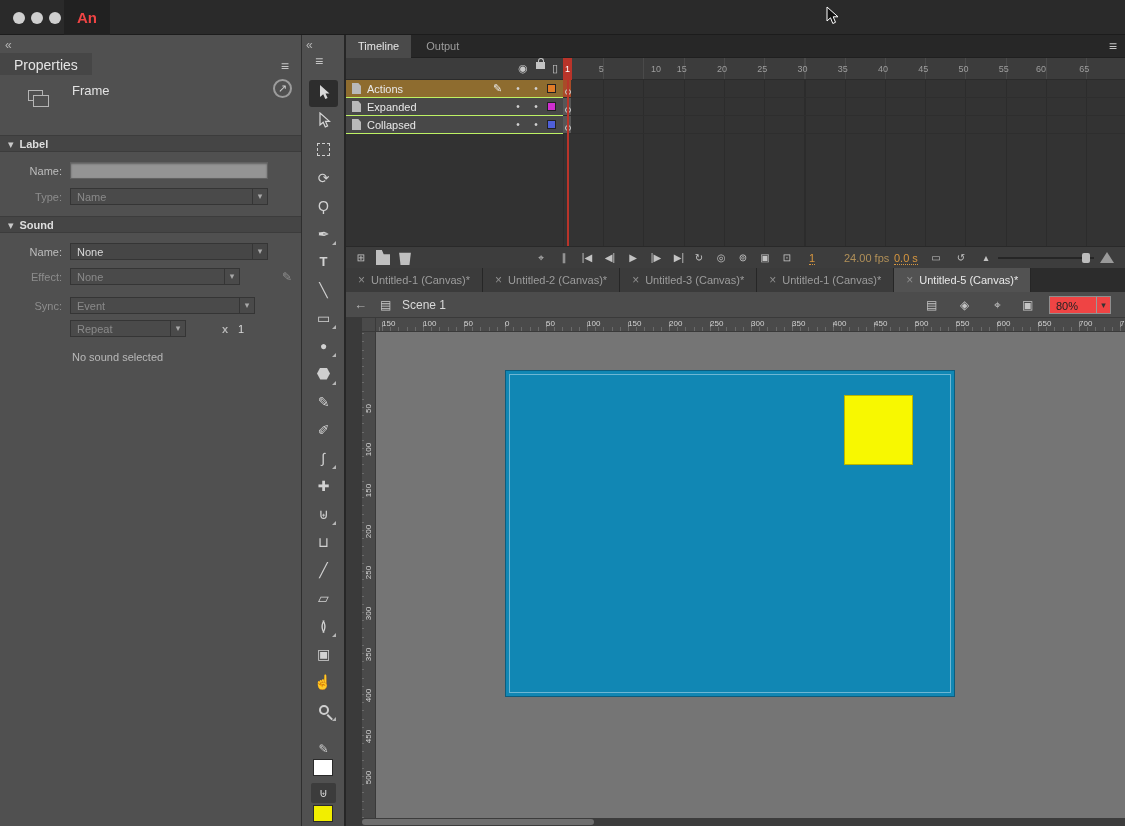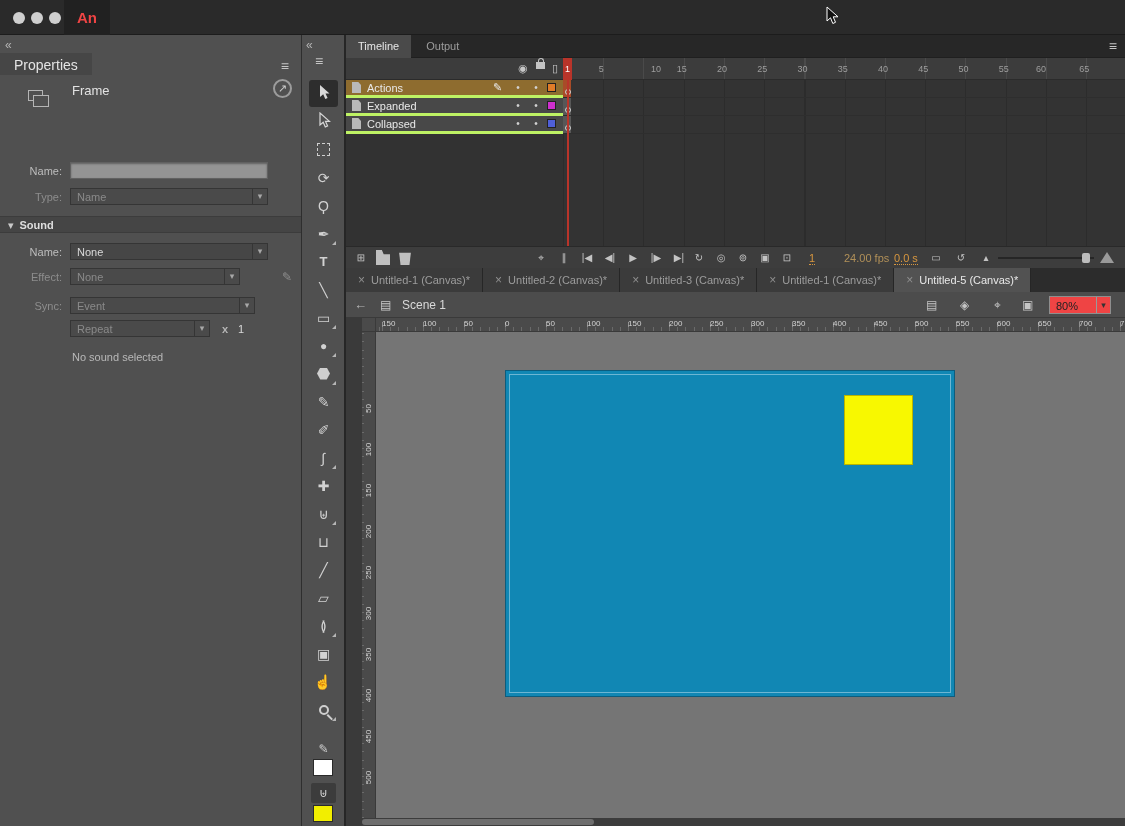--- a/index.html
+++ b/index.html
@@ -67,21 +67,21 @@
 .tl-hleft{position:absolute;left:0;top:0;width:217px;height:22px;background:#3c3c3c;border-bottom:1px solid #2b2b2b}
 .hicon{position:absolute;top:4px;color:#c7c7c7;font-size:11px;display:flex}
 .tl-ruler{position:absolute;left:217px;right:0;top:0;height:22px;background:#3c3c3c;border-bottom:1px solid #2b2b2b;background-image:repeating-linear-gradient(90deg,#4a4a4a 0 1px,transparent 1px 40.25px)}
 .tlnum{position:absolute;top:6px;font-size:9px;color:#9e9e9e}
 .tl-grid{position:absolute;left:217px;right:0;top:22px;bottom:22px;background-color:#333;background-image:repeating-linear-gradient(90deg,#2c2c2c 0 1px,transparent 1px 40.25px)}
 .grid-row{position:absolute;left:0;width:100%;height:18px;border-bottom:1px solid #2e2e2e}
 .kf{position:absolute;left:0;top:0;width:8px;height:17px;background:#575757}
 .kf::after{content:'';position:absolute;left:1.5px;bottom:2px;width:4px;height:4px;border:1px solid #cfcfcf;border-radius:50%}
 .grid-row.selrow .kf{background:#a84b28}
 .tl-layers{position:absolute;left:0;top:22px;width:217px}
-.tl-layer{position:relative;height:18px;background:#484848;border-bottom:3px solid #bef264;display:flex;align-items:center;padding-left:6px}
+.tl-layer{position:relative;height:18px;background:#484848;border-bottom:1px solid #bef264;display:flex;align-items:center;padding-left:6px}
 .pg{width:9px;height:11px;background:#b9b9b9;clip-path:polygon(0 0,70% 0,100% 28%,100% 100%,0 100%);margin-right:6px;flex:none}
 .lname{flex:1;color:#e8e8e8}
 .lpencil{width:16px;color:#e8e8e8;font-size:11px;flex:none}
 .ldot{width:18px;text-align:center;color:#d2d2d2;font-size:10px;flex:none}
 .lsw{width:9px;height:9px;border:1px solid #222;margin:0 7px 0 2px;flex:none}
 .playhead-line{position:absolute;left:221px;top:22px;bottom:22px;width:2px;background:#b9342a}
 .playhead-marker{position:absolute;left:217px;top:0;width:9px;height:22px;background:#b9342a;color:#fff;font-size:9px;text-align:center;line-height:22px}
 .tl-footer{position:absolute;left:0;bottom:0;width:100%;height:22px;background:#3d3d3d;border-top:1px solid #292929}
 .fbtn{position:absolute;top:3px;height:15px;min-width:14px;display:flex;align-items:center;justify-content:center;color:#c3c3c3;font-size:10px;white-space:nowrap}
 .ftext{position:absolute;top:5px;font-size:11px}
@@ -134,20 +134,23 @@
   </div>
 
   <div class="props">
     <span class="chev">«</span>
     <span class="burger pburger">≡</span>
     <span class="props-tab">Properties</span>
     <span class="frame-icon"></span>
     <span class="frame-title">Frame</span>
     <span class="linkbtn">↗</span>
 
+    <div class="sect" id="sect-label">
+      <span class="tri">▾</span><span>Label</span>
+    </div>
     <div class="prow" id="row-name">
       <span class="plabel">Name:</span>
       <input class="pinput" value="" style="">
     </div>
     <div class="prow" id="row-type">
       <span class="plabel dis">Type:</span>
       <span class="dd dis" style="width:198px">
         <span>Name</span>
         <span class="ddcev">▾</span>
       </span>
@@ -172,21 +175,21 @@
       <span class="editfx">✎</span>
     </div>
     <div class="prow" id="row-sync">
       <span class="plabel dis">Sync:</span>
       <span class="dd dis" style="width:185px">
         <span>Event</span>
         <span class="ddcev">▾</span>
       </span>
     </div>
     <div class="prow" id="row-repeat">
-      <span class="dd dis" style="width:140px">
+      <span class="dd dis" style="width:116px">
         <span>Repeat</span>
         <span class="ddcev">▾</span>
       </span>
       <span class="xlab">x</span>
       <span class="xval">1</span>
     </div>
     <div class="nosound">No sound selected</div>
   </div>
 
   <div class="tools">

